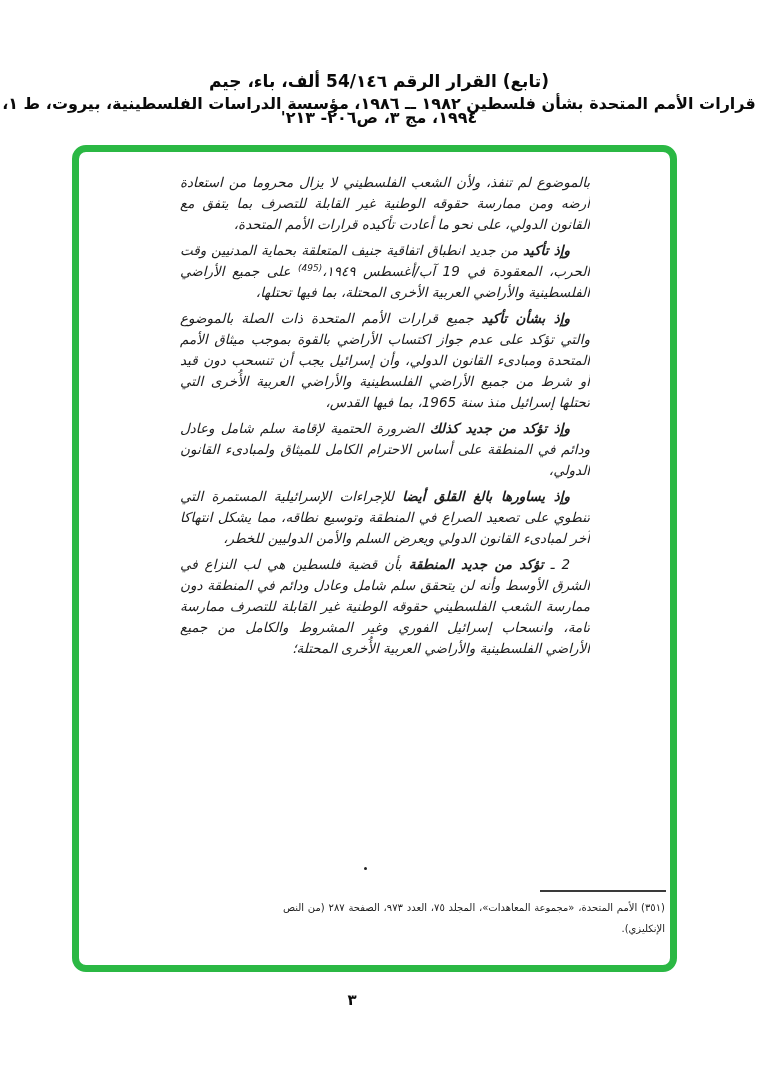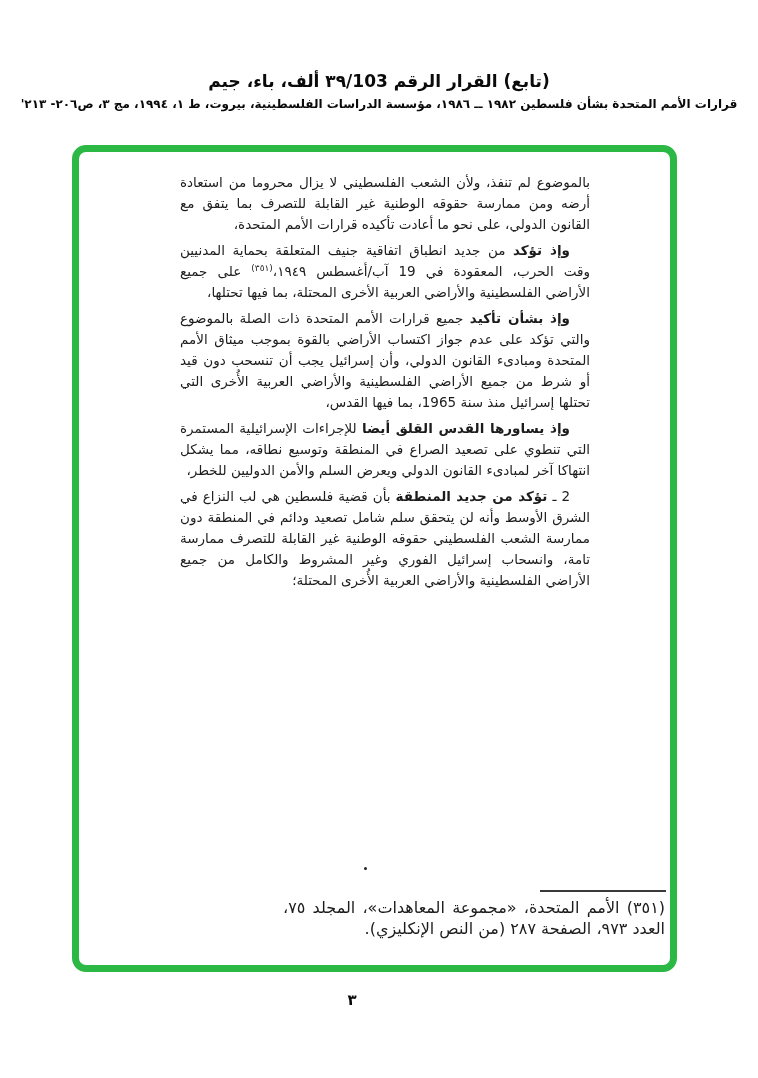--- a/index.html
+++ b/index.html
@@ -26,21 +26,21 @@
     direction: rtl;
   }
   .doc-title {
     font-size: 17px;
     font-weight: bold;
     line-height: 22px;
     color: #0a0a0a;
   }
   .doc-subtitle {
     margin-top: 5px;
-    font-size: 12px;
+    font-size: 16px;
     font-weight: bold;
     line-height: 14px;
     color: #0a0a0a;
   }
 
   
   .highlight-box {
     position: absolute;
     left: 72px;
     top: 145px;
@@ -60,20 +60,21 @@
     max-height: 714px;
     overflow: hidden;
     direction: rtl;
     text-align: justify;
     font-size: 13.5px;
     line-height: 21px;
     color: #1c1c1c;
   }
   .para {
     margin: 0 0 5px 0;
+    font-style: italic;
   }
   .para.indent {
     text-indent: 20px;
   }
   .lead {
     font-weight: bold;
   }
   sup.fnref {
     font-size: 9px;
     line-height: 0;
@@ -99,59 +100,60 @@
     height: 2px;
     background: #3a3a3a;
   }
   .footnote {
     position: absolute;
     left: 283px;
     top: 897px;
     width: 382px;
     direction: rtl;
     text-align: justify;
-    font-size: 16px;
+    font-size: 10px;
     line-height: 21px;
     color: #1c1c1c;
   }
 
   
   .page-number {
     position: absolute;
     left: 332px;
     top: 991px;
     width: 40px;
     text-align: center;
     font-size: 15px;
     font-weight: bold;
     color: #0a0a0a;
   }
 </style>
 </head>
 <body>
 
 <div class="page-header">
-  <div class="doc-title">(تابع) القرار الرقم ٣٩/103 ألف، باء، جيم</div>
+  <div class="doc-title">(تابع) القرار الرقم 54/١٤٦ ألف، باء، جيم</div>
   <div class="doc-subtitle">قرارات الأمم المتحدة بشأن فلسطين ١٩٨٢ ــ ١٩٨٦، مؤسسة الدراسات الفلسطينية، بيروت، ط ١، ١٩٩٤، مج ٣، ص٢٠٦- ٢١٣'</div>
 </div>
 
 <div class="highlight-box" style="border-color: rgb(43, 184, 68);"></div>
 
 <div class="doc-text">
   <p class="para"><span>بالموضوع لم تنفذ، ولأن الشعب الفلسطيني لا يزال محروما من استعادة أرضه ومن ممارسة حقوقه الوطنية غير القابلة للتصرف بما يتفق مع القانون الدولي، على نحو ما أعادت تأكيده قرارات الأمم المتحدة،</span></p>
 
-  <p class="para indent"><span class="lead">وإذ تؤكد</span><span> من جديد انطباق اتفاقية جنيف المتعلقة بحماية المدنيين وقت الحرب، المعقودة في 19 آب/أغسطس ١٩٤٩،</span><sup class="fnref">(٣٥١)</sup><span> على جميع الأراضي الفلسطينية والأراضي العربية الأخرى المحتلة، بما فيها تحتلها،</span></p>
+  <p class="para indent"><span class="lead">وإذ تأكيد</span><span> من جديد انطباق اتفاقية جنيف المتعلقة بحماية المدنيين وقت الحرب، المعقودة في 19 آب/أغسطس ١٩٤٩،</span><sup class="fnref">(495)</sup><span> على جميع الأراضي الفلسطينية والأراضي العربية الأخرى المحتلة، بما فيها تحتلها،</span></p>
 
   <p class="para indent"><span class="lead">وإذ بشأن تأكيد</span><span> جميع قرارات الأمم المتحدة ذات الصلة بالموضوع والتي تؤكد على عدم جواز اكتساب الأراضي بالقوة بموجب ميثاق الأمم المتحدة ومبادىء القانون الدولي، وأن إسرائيل يجب أن تنسحب دون قيد أو شرط من جميع الأراضي الفلسطينية والأراضي العربية الأُخرى التي تحتلها إسرائيل منذ سنة 1965، بما فيها القدس،</span></p>
 
+  <p class="para indent"><span class="lead">وإذ تؤكد من جديد كذلك</span><span> الضرورة الحتمية لإقامة سلم شامل وعادل ودائم في المنطقة على أساس الاحترام الكامل للميثاق ولمبادىء القانون الدولي،</span></p>
 
-  <p class="para indent"><span class="lead">وإذ يساورها القدس القلق أيضا</span><span> للإجراءات الإسرائيلية المستمرة التي تنطوي على تصعيد الصراع في المنطقة وتوسيع نطاقه، مما يشكل انتهاكا آخر لمبادىء القانون الدولي ويعرض السلم والأمن الدوليين للخطر،</span></p>
+  <p class="para indent"><span class="lead">وإذ يساورها بالغ القلق أيضا</span><span> للإجراءات الإسرائيلية المستمرة التي تنطوي على تصعيد الصراع في المنطقة وتوسيع نطاقه، مما يشكل انتهاكا آخر لمبادىء القانون الدولي ويعرض السلم والأمن الدوليين للخطر،</span></p>
 
 
-  <p class="para indent"><span>2 ـ </span><span class="lead">تؤكد من جديد المنطقة</span><span> بأن قضية فلسطين هي لب النزاع في الشرق الأوسط وأنه لن يتحقق سلم شامل تصعيد ودائم في المنطقة دون ممارسة الشعب الفلسطيني حقوقه الوطنية غير القابلة للتصرف ممارسة تامة، وانسحاب إسرائيل الفوري وغير المشروط والكامل من جميع الأراضي الفلسطينية والأراضي العربية الأُخرى المحتلة؛</span></p>
+  <p class="para indent"><span>2 ـ </span><span class="lead">تؤكد من جديد المنطقة</span><span> بأن قضية فلسطين هي لب النزاع في الشرق الأوسط وأنه لن يتحقق سلم شامل وعادل ودائم في المنطقة دون ممارسة الشعب الفلسطيني حقوقه الوطنية غير القابلة للتصرف ممارسة تامة، وانسحاب إسرائيل الفوري وغير المشروط والكامل من جميع الأراضي الفلسطينية والأراضي العربية الأُخرى المحتلة؛</span></p>
 </div>
 
 <div class="stray-dot"></div>
 
 <div class="footnote-sep"></div>
 <div class="footnote">
   <span>(٣٥١) الأمم المتحدة، «مجموعة المعاهدات»، المجلد ٧٥، العدد ٩٧٣، الصفحة ٢٨٧ (من النص الإنكليزي).</span>
 </div>
 
 <div class="page-number">٣</div>

